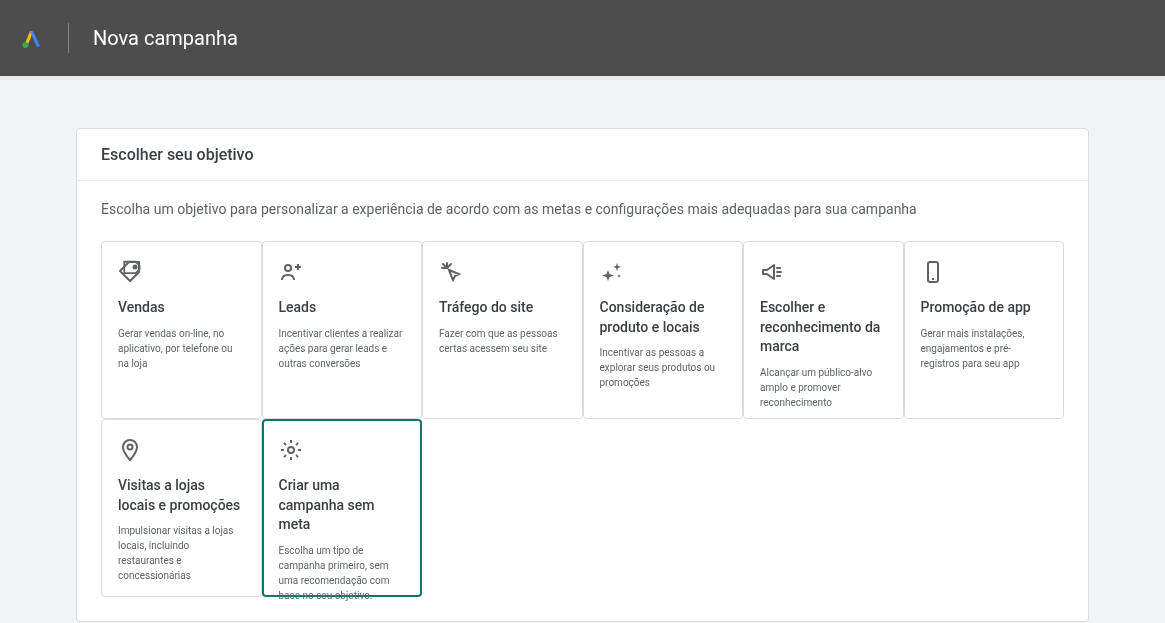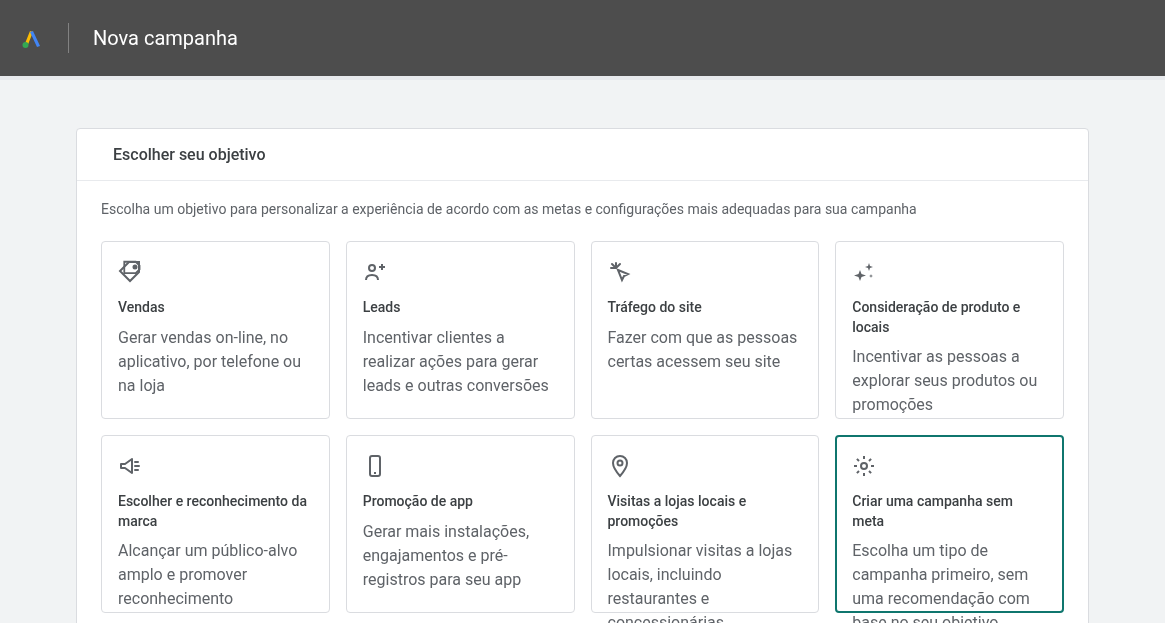--- a/index.html
+++ b/index.html
@@ -46,40 +46,39 @@
     }
     .content-wrapper {
       padding: 48px 76px 0 76px;
     }
     .panel {
       background: #fff;
       border: 1px solid #dadce0;
       border-radius: 4px;
     }
     .panel-header {
-      padding: 16px 36px;
+      padding: 16px 24px;
       border-bottom: 1px solid #e8eaed;
     }
     .panel-title {
       font-size: 16px;
       font-weight: 500;
       color: #3c4043;
     }
     .panel-body {
       padding: 20px 24px 24px 24px;
     }
     .panel-subtitle {
       color: #5f6368;
       font-size: 14px;
       margin-bottom: 24px;
     }
     .card-grid {
       display: grid;
-      grid-template-columns: repeat(4, 1fr);
-      gap: 16px;
+      grid-template-columns: repeat(6, 1fr);
     }
     .card {
       border: 1px solid #dadce0;
       border-radius: 4px;
       padding: 18px 16px;
       height: 178px;
       cursor: pointer;
       background: #fff;
     }
     .card.selected {
@@ -97,21 +96,21 @@
       height: 100%;
     }
     .card-title {
       font-size: 14px;
       font-weight: 500;
       color: #3c4043;
       margin-bottom: 8px;
       line-height: 1.4;
     }
     .card-desc {
-      font-size: 16px;
+      font-size: 10px;
       color: #5f6368;
       line-height: 1.5;
     }
   </style>
 </head>
 <body>
 
 <div class="header">
   <div class="logo">
     <span class="logo-icon">

